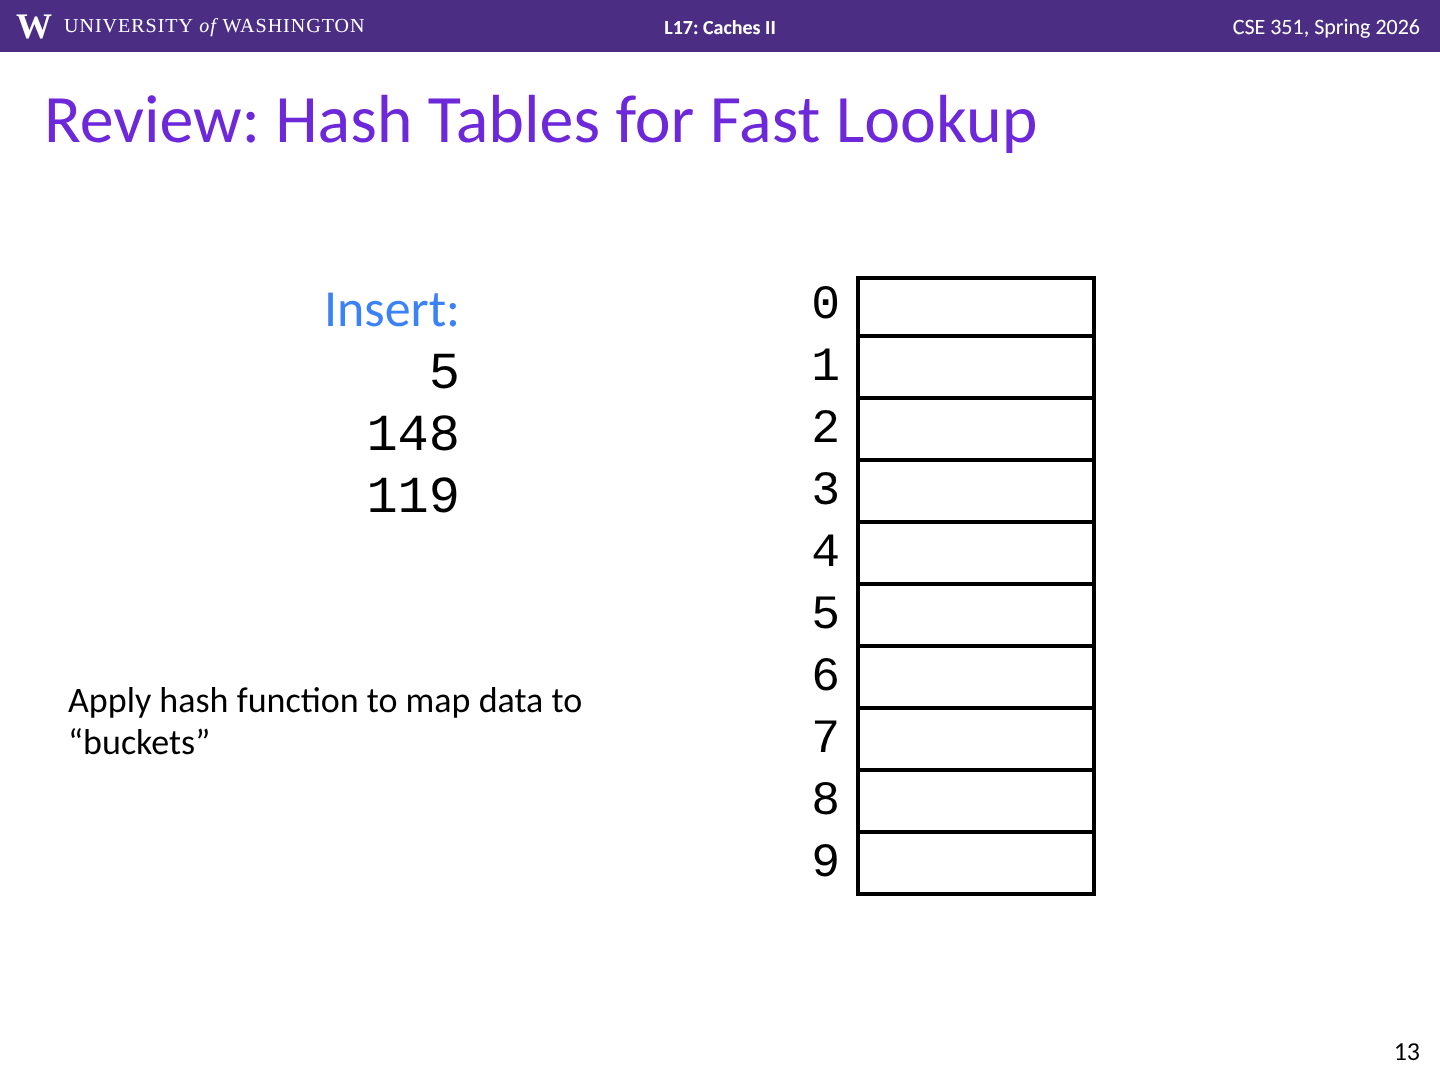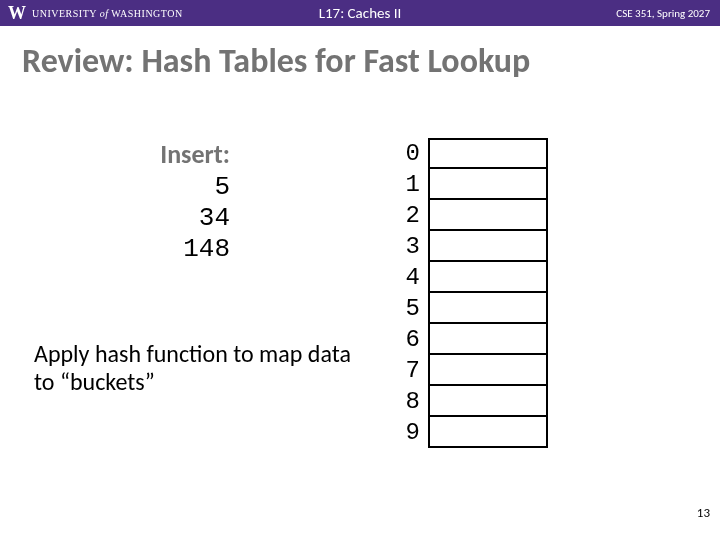--- a/index.html
+++ b/index.html
@@ -15,95 +15,96 @@
     font-family: Georgia, 'Times New Roman', serif;
   }
   .uw-w {
     font-size: 18px; font-weight: bold; font-family: Georgia, serif;
     line-height: 1;
   }
   .uw-text { font-size: 10px; letter-spacing: 0.5px; }
   .uw-text .of { font-style: italic; text-transform: lowercase; margin-top: 20px; }
   .lecture-label {
     position: absolute; left: 50%; transform: translateX(-50%);
-    font-size: 15px;
+    font-size: 10px;
+    font-weight: bold;
   }
   .course-label {
     margin-left: auto; margin-right: 10px; font-size: 11px;
   }
   .title {
-    font-size: 34px; font-weight: bold; color: #737373;
+    font-size: 34px; font-weight: normal; color: #6d28d9;
     margin: 14px 0 0 22px;
   }
   .content {
     position: absolute; top: 110px; left: 0; width: 100%;
   }
   .insert-block {
     position: absolute; left: 40px; top: 28px; text-align: right;
     width: 190px;
   }
   .insert-label {
-    font-size: 26px; font-weight: bold; color: #737373;
+    font-size: 26px; font-weight: normal; color: #3b82f6;
     font-family: Calibri, Arial, sans-serif;
   }
   .insert-values {
     font-size: 26px; color: #000;
     font-family: Consolas, 'Courier New', monospace;
     line-height: 1.2; margin-top: 2px;
   }
   .insert-values div { text-align: right; }
   .caption {
     position: absolute; left: 34px; top: 230px; width: 320px;
-    font-size: 24px; color: #000; line-height: 1.15;
+    font-size: 18px; color: #000; line-height: 1.15;
   }
   .buckets {
     position: absolute; left: 400px; top: 28px;
   }
   .bucket-row {
     display: flex; align-items: stretch; height: 31px;
   }
   .bucket-index {
     width: 28px; text-align: right; padding-right: 8px;
     font-family: Consolas, 'Courier New', monospace;
     font-size: 24px; line-height: 31px; color: #000;
   }
   .bucket-cell {
     width: 120px; border-left: 2px solid #000; border-right: 2px solid #000;
     border-bottom: 2px solid #000;
   }
   .bucket-row:first-child .bucket-cell { border-top: 2px solid #000; }
   .page-num {
-    position: absolute; right: 10px; bottom: 20px;
+    position: absolute; right: 10px; bottom: 6px;
     font-size: 13px; color: #000;
   }
 </style>
 </head>
 <body>
 
 <div class="slide">
 
   <div class="header">
     <div class="uw-logo">
       <span class="uw-w">W</span>
       <span class="uw-text">UNIVERSITY <span class="of">of</span> WASHINGTON</span>
     </div>
     <div class="lecture-label">L17: Caches II</div>
-    <div class="course-label">CSE 351, Spring 2027</div>
+    <div class="course-label">CSE 351, Spring 2026</div>
   </div>
 
   <div class="title">Review:  Hash Tables for Fast Lookup</div>
 
   <div class="content">
 
     <div class="insert-block">
       <div class="insert-label">Insert:</div>
       <div class="insert-values">
         <div>5</div>
-        <div>34</div>
         <div>148</div>
+        <div>119</div>
       </div>
     </div>
 
     <div class="caption">Apply hash function to map data to “buckets”</div>
 
     <div class="buckets">
       <div class="bucket-row">
         <div class="bucket-index">0</div>
         <div class="bucket-cell"></div>
       </div>

